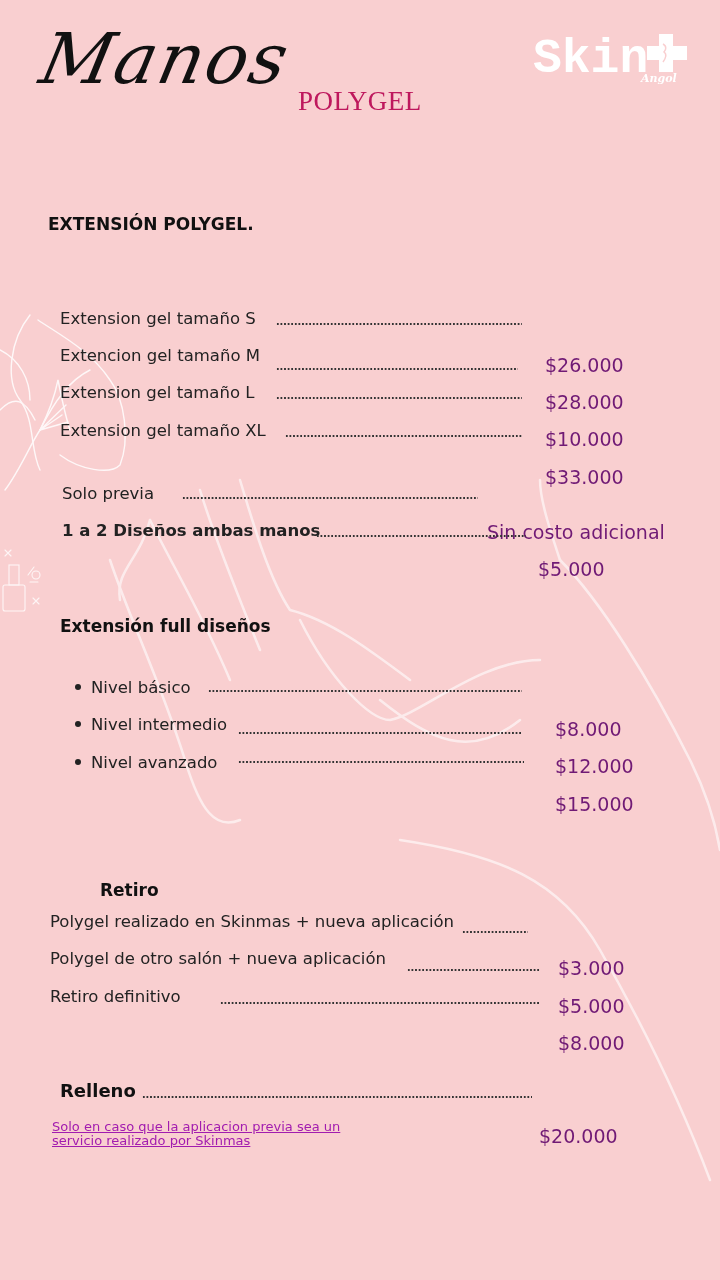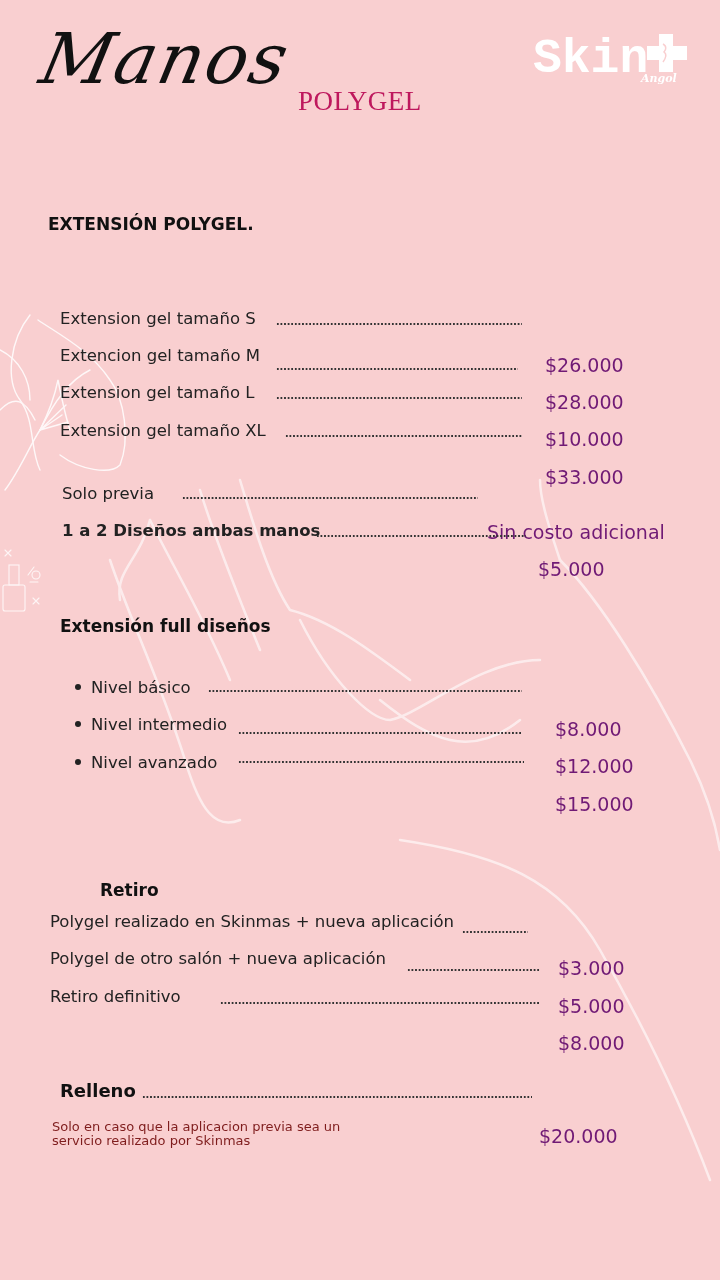--- a/index.html
+++ b/index.html
@@ -28,21 +28,21 @@
 
   .heading { font-weight: bold; font-size: 17px; color: #111; }
   .row { position: absolute; font-size: 16.5px; color: #222; white-space: nowrap; }
   .price { position: absolute; font-size: 19px; color: #701a75; white-space: nowrap; margin-top: 40px; }
   .dots {
     position: absolute; height: 2px;
     background-image: radial-gradient(circle, #333 0.7px, transparent 0.9px);
     background-size: 3.6px 2px; background-repeat: repeat-x;
   }
   .bullet { display: inline-block; width: 6px; height: 6px; border-radius: 50%; background: #222; margin-right: 10px; vertical-align: middle; position: relative; top: -2px; }
-  .note { left: 52px; top: 1120px; font-size: 13px; line-height: 14px; color: #7f1d1d; width: 340px; }
+  .note { left: 52px; top: 1120px; font-size: 13px; line-height: 14px; color: #a21caf; width: 340px; text-decoration: underline; }
 </style>
 </head>
 <body>
 
 <svg class="deco" viewBox="0 0 720 1280" fill="none" stroke="#ffffff" stroke-linecap="round">
 
   <g stroke-width="1.4" opacity="0.85">
     <path d="M 30 315 C 10 340, 5 380, 20 400 C 35 420, 30 450, 40 470"></path>
     <path d="M 38 320 C 60 335, 90 350, 110 380 C 125 400, 130 440, 120 465 C 110 475, 80 470, 60 455"></path>
     <path d="M 40 430 C 55 400, 70 380, 90 370"></path>

